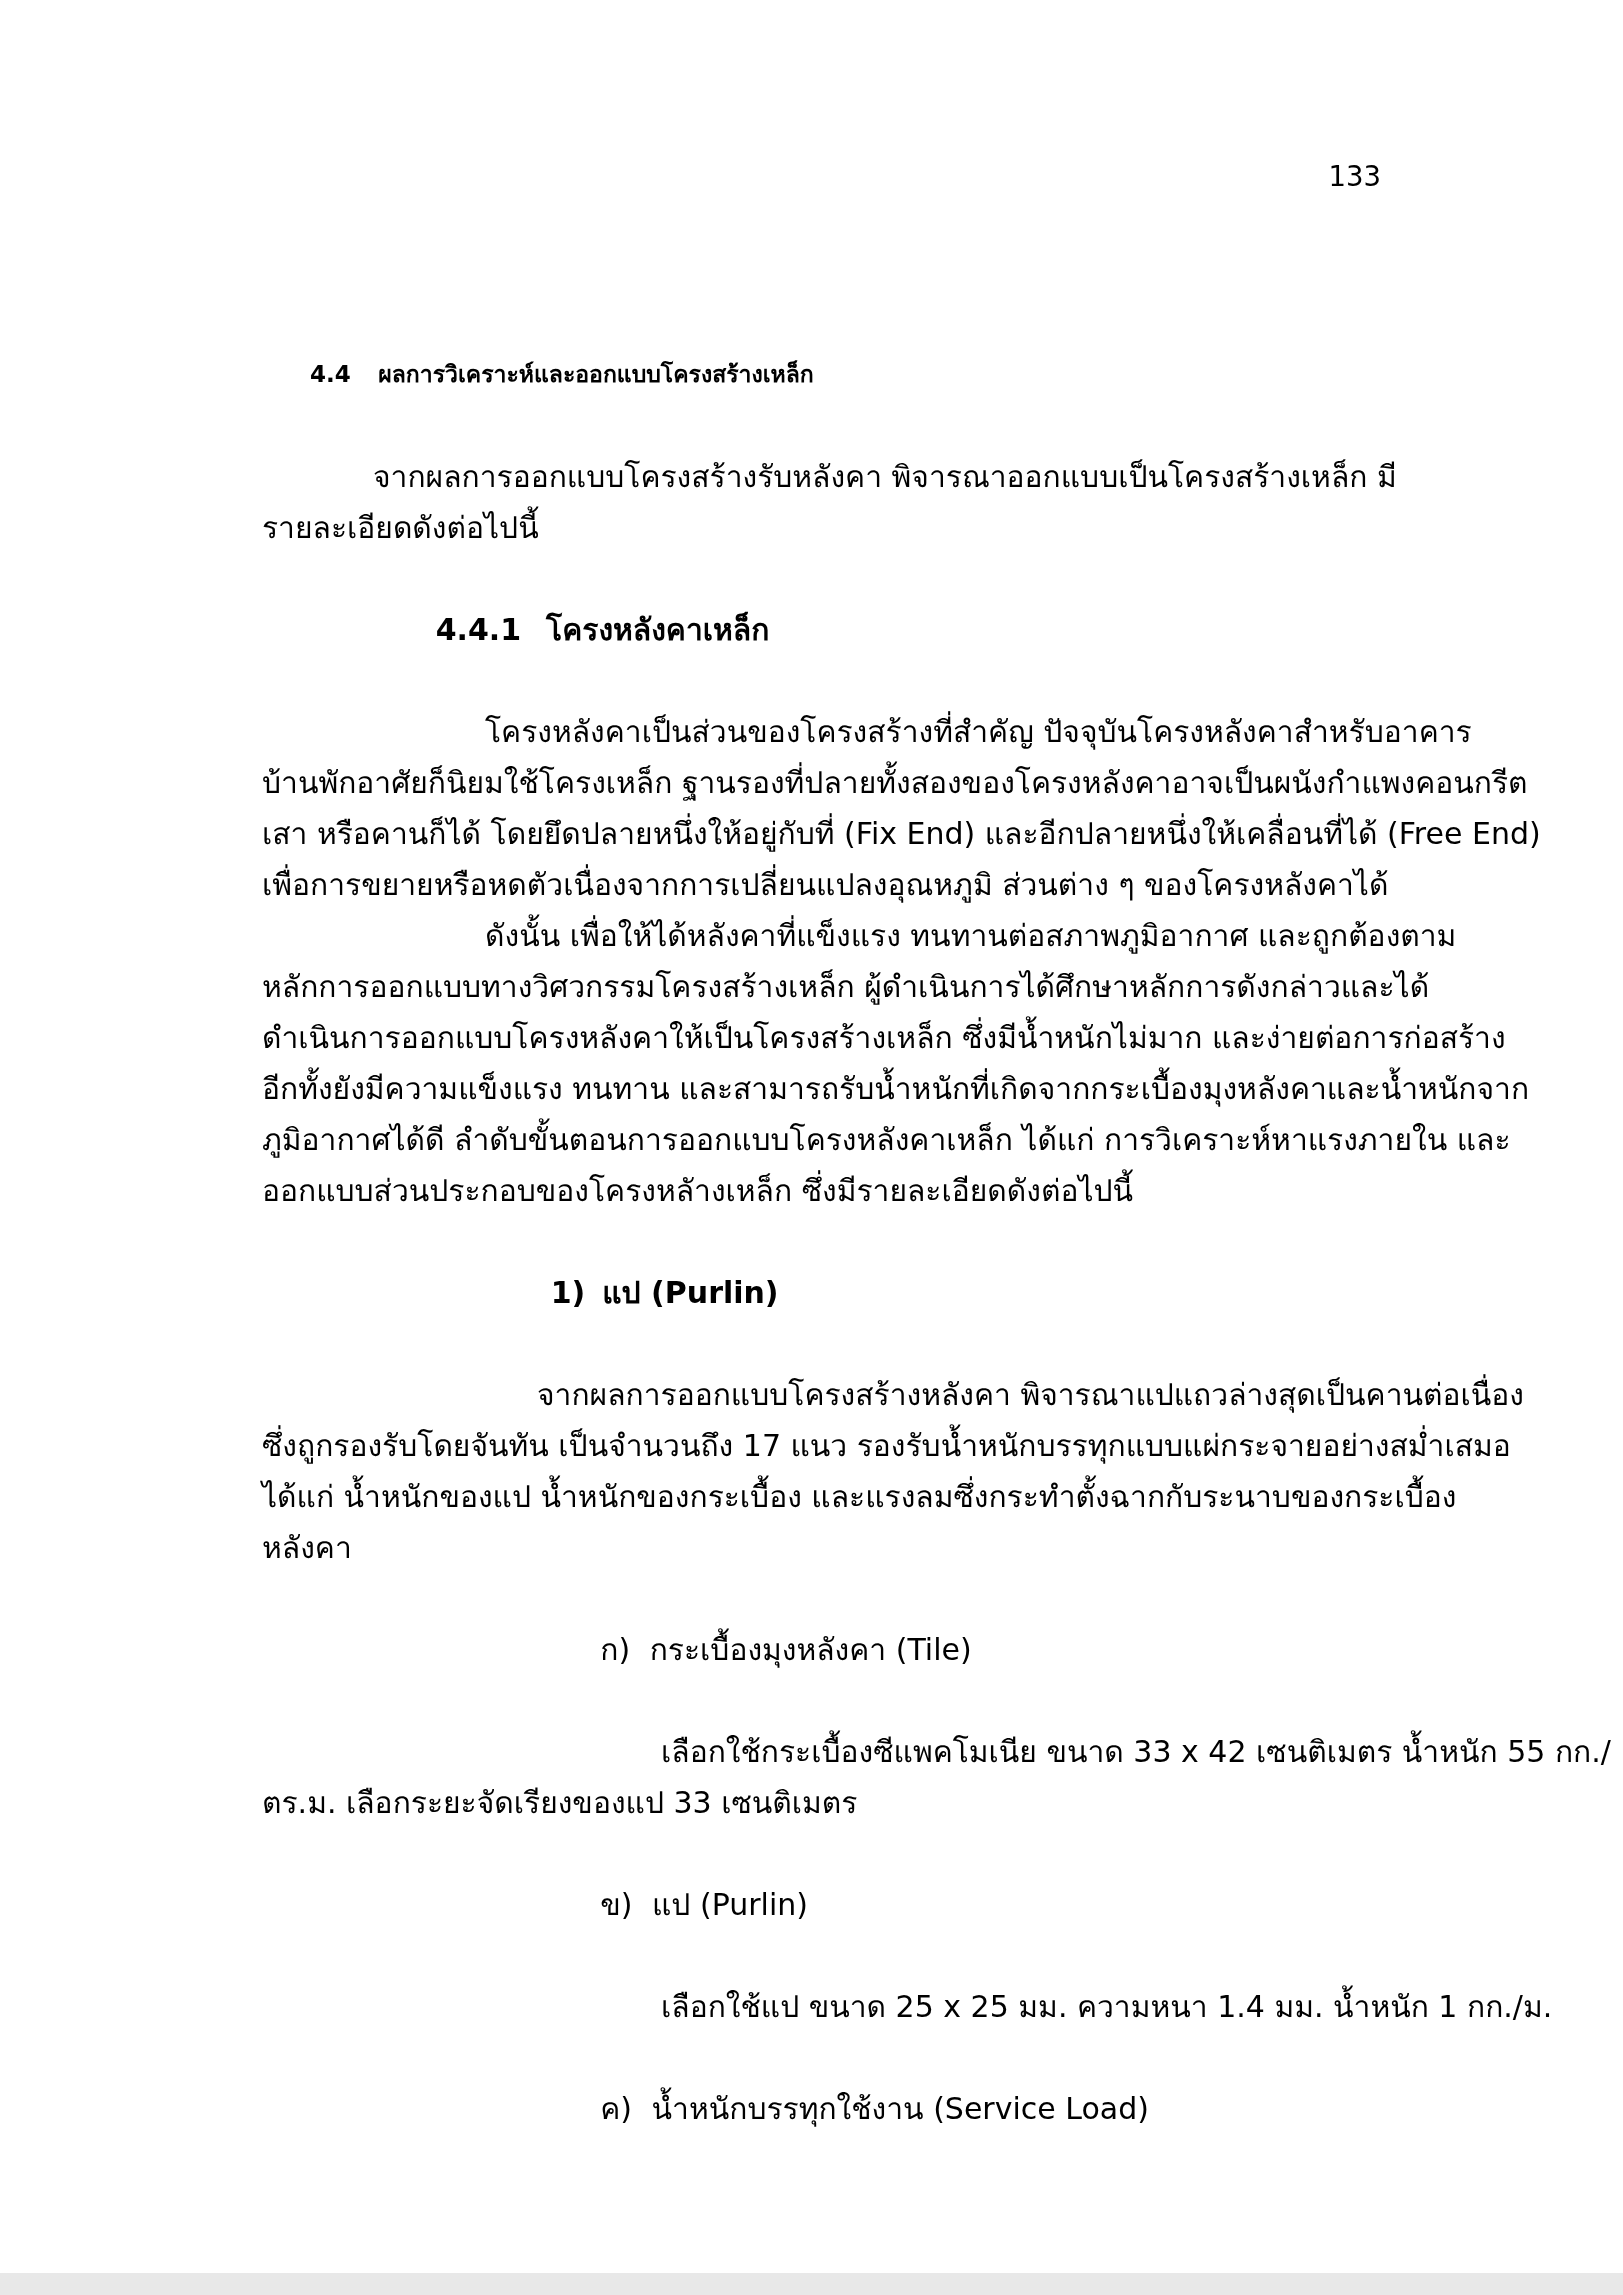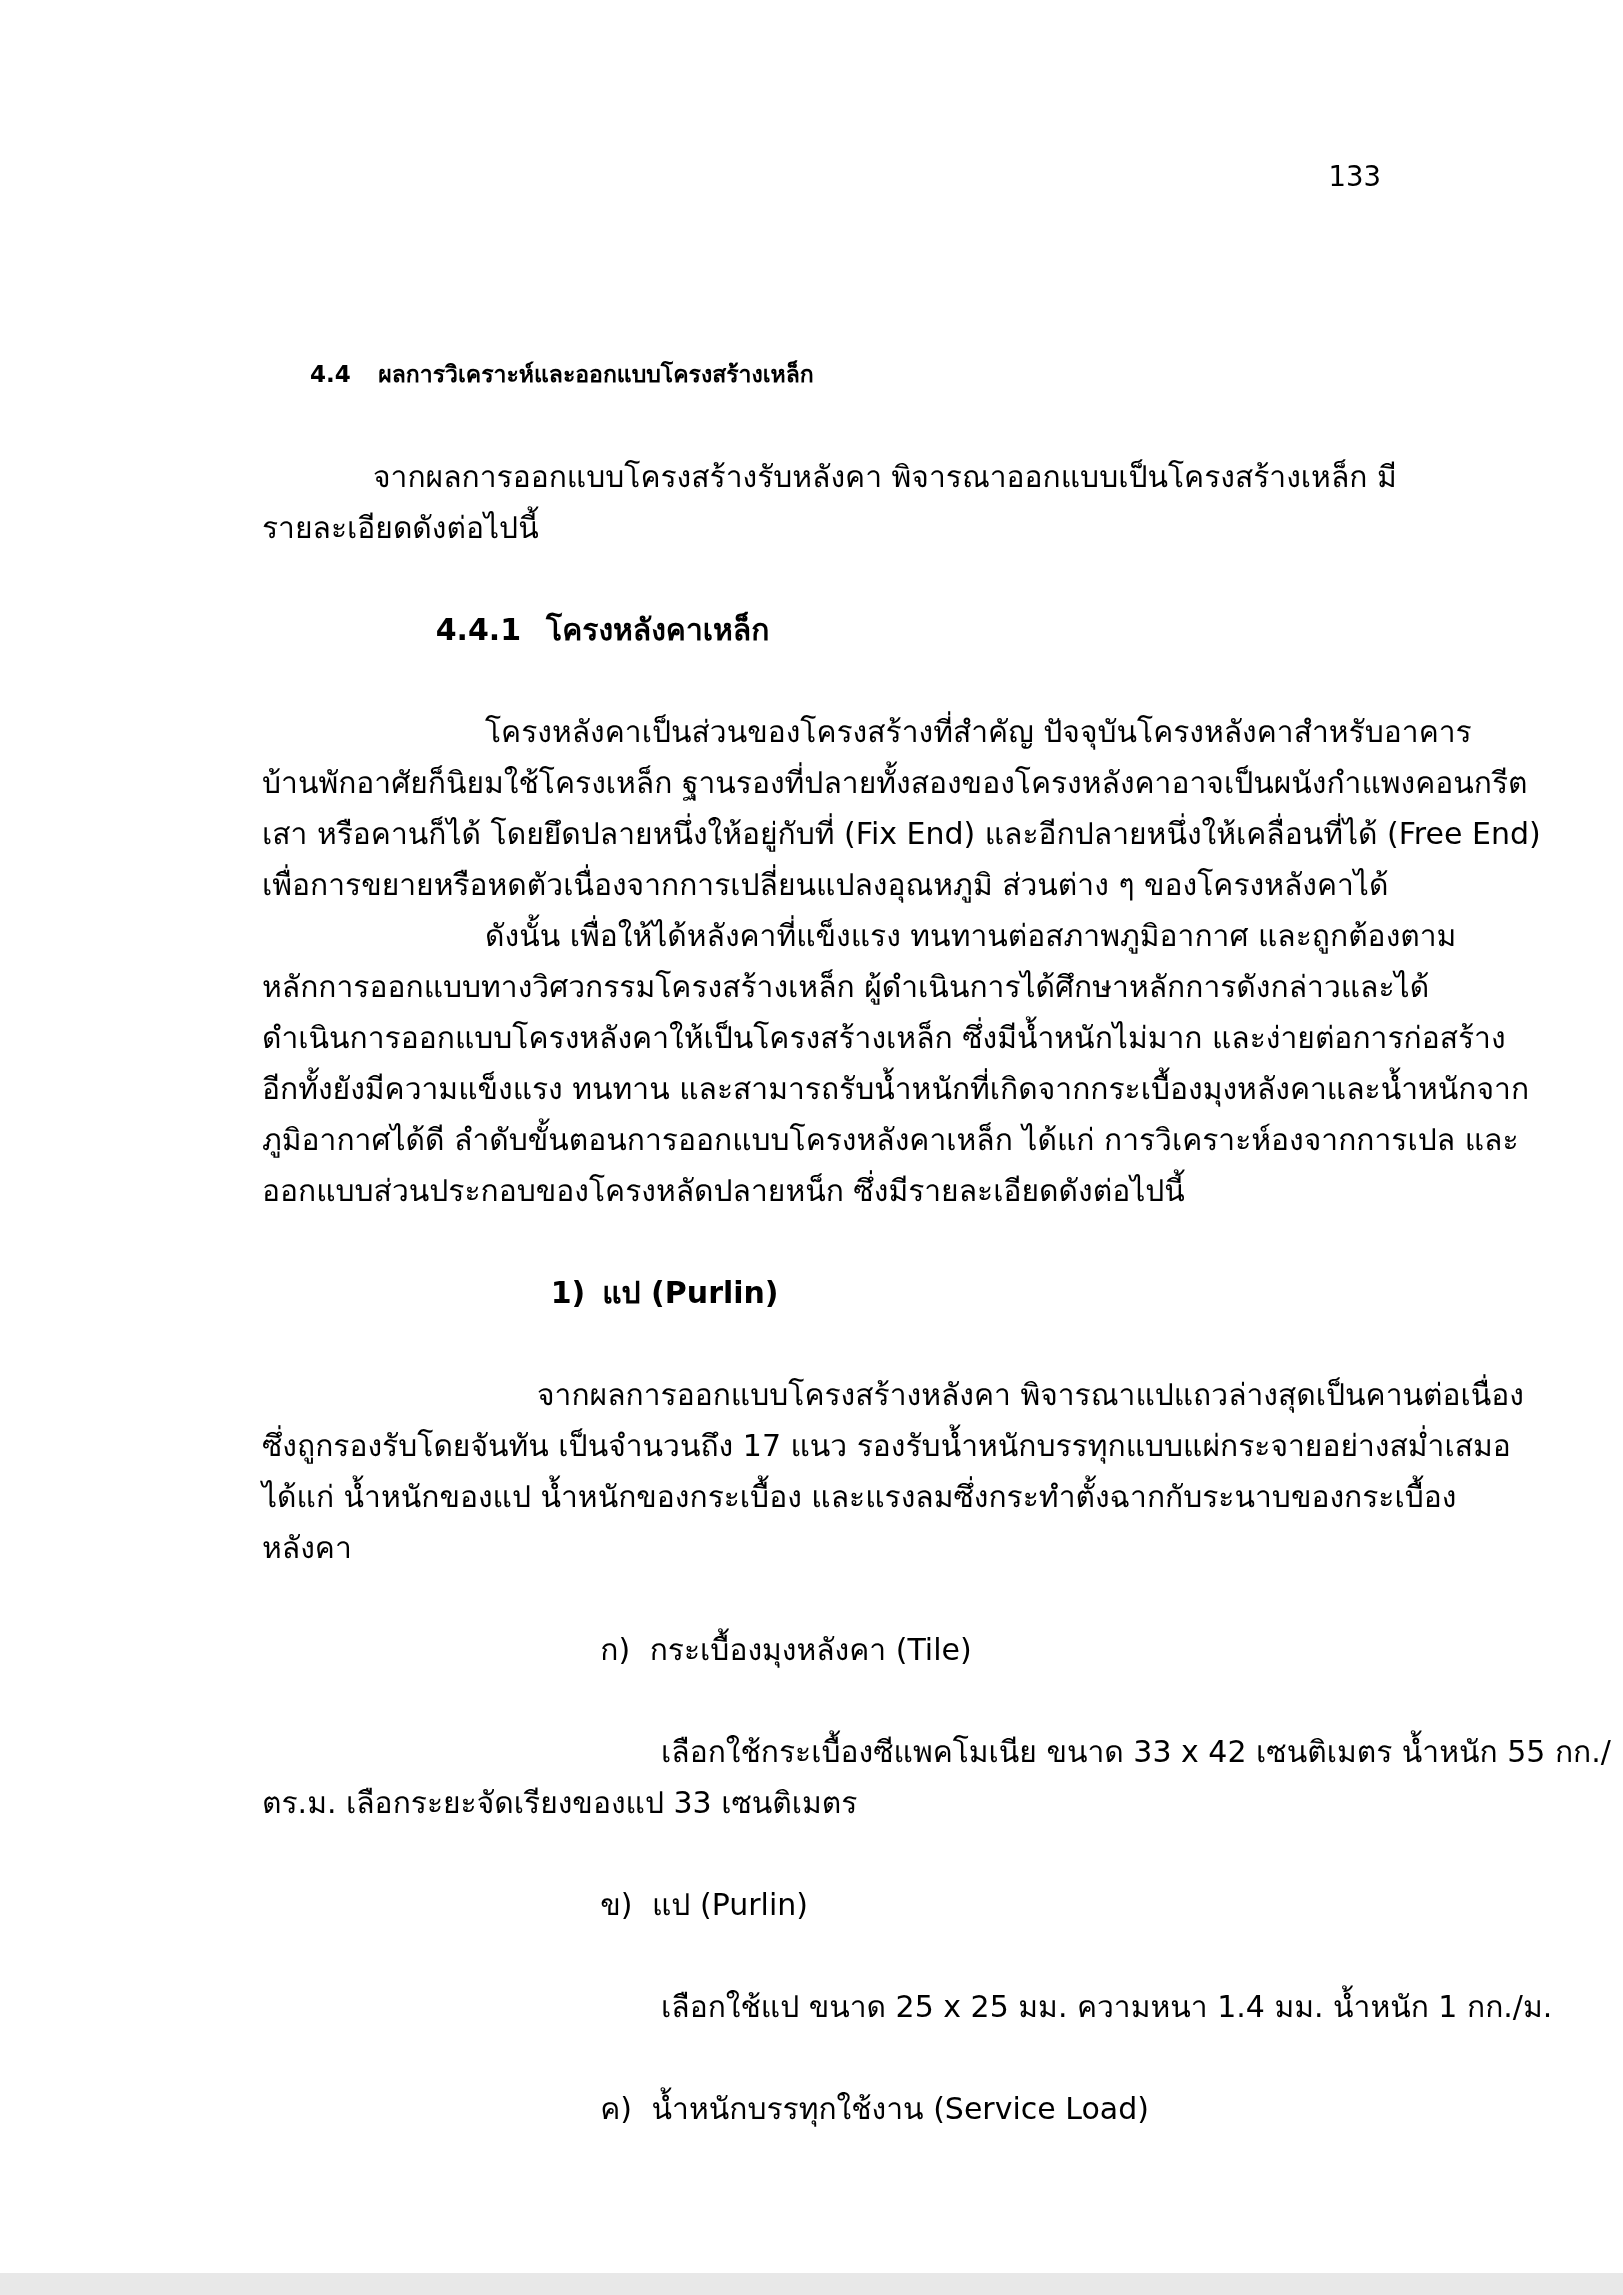--- a/index.html
+++ b/index.html
@@ -45,22 +45,22 @@
 
     <div class="line ind2">โครงหลังคาเป็นส่วนของโครงสร้างที่สำคัญ ปัจจุบันโครงหลังคาสำหรับอาคาร</div>
     <div class="line">บ้านพักอาศัยก็นิยมใช้โครงเหล็ก ฐานรองที่ปลายทั้งสองของโครงหลังคาอาจเป็นผนังกำแพงคอนกรีต</div>
     <div class="line">เสา หรือคานก็ได้ โดยยึดปลายหนึ่งให้อยู่กับที่ (Fix End) และอีกปลายหนึ่งให้เคลื่อนที่ได้ (Free End)</div>
     <div class="line">เพื่อการขยายหรือหดตัวเนื่องจากการเปลี่ยนแปลงอุณหภูมิ ส่วนต่าง ๆ ของโครงหลังคาได้</div>
 
     <div class="line ind2">ดังนั้น เพื่อให้ได้หลังคาที่แข็งแรง ทนทานต่อสภาพภูมิอากาศ และถูกต้องตาม</div>
     <div class="line">หลักการออกแบบทางวิศวกรรมโครงสร้างเหล็ก ผู้ดำเนินการได้ศึกษาหลักการดังกล่าวและได้</div>
     <div class="line">ดำเนินการออกแบบโครงหลังคาให้เป็นโครงสร้างเหล็ก ซึ่งมีน้ำหนักไม่มาก และง่ายต่อการก่อสร้าง</div>
     <div class="line">อีกทั้งยังมีความแข็งแรง ทนทาน และสามารถรับน้ำหนักที่เกิดจากกระเบื้องมุงหลังคาและน้ำหนักจาก</div>
-    <div class="line">ภูมิอากาศได้ดี ลำดับขั้นตอนการออกแบบโครงหลังคาเหล็ก ได้แก่ การวิเคราะห์องจากการเปล และ</div>
-    <div class="line">ออกแบบส่วนประกอบของโครงหลัดปลายหน็ก ซึ่งมีรายละเอียดดังต่อไปนี้</div>
+    <div class="line">ภูมิอากาศได้ดี ลำดับขั้นตอนการออกแบบโครงหลังคาเหล็ก ได้แก่ การวิเคราะห์หาแรงภายใน และ</div>
+    <div class="line">ออกแบบส่วนประกอบของโครงหลัางเหล็ก ซึ่งมีรายละเอียดดังต่อไปนี้</div>
 
     <div class="line ind2b bold">
       <span class="numgap3">1)</span><span>แป (Purlin)</span>
     </div>
 
     <div class="line ind3">จากผลการออกแบบโครงสร้างหลังคา พิจารณาแปแถวล่างสุดเป็นคานต่อเนื่อง</div>
     <div class="line">ซึ่งถูกรองรับโดยจันทัน เป็นจำนวนถึง 17 แนว รองรับน้ำหนักบรรทุกแบบแผ่กระจายอย่างสม่ำเสมอ</div>
     <div class="line">ได้แก่ น้ำหนักของแป น้ำหนักของกระเบื้อง และแรงลมซึ่งกระทำตั้งฉากกับระนาบของกระเบื้อง</div>
     <div class="line">หลังคา</div>
 

